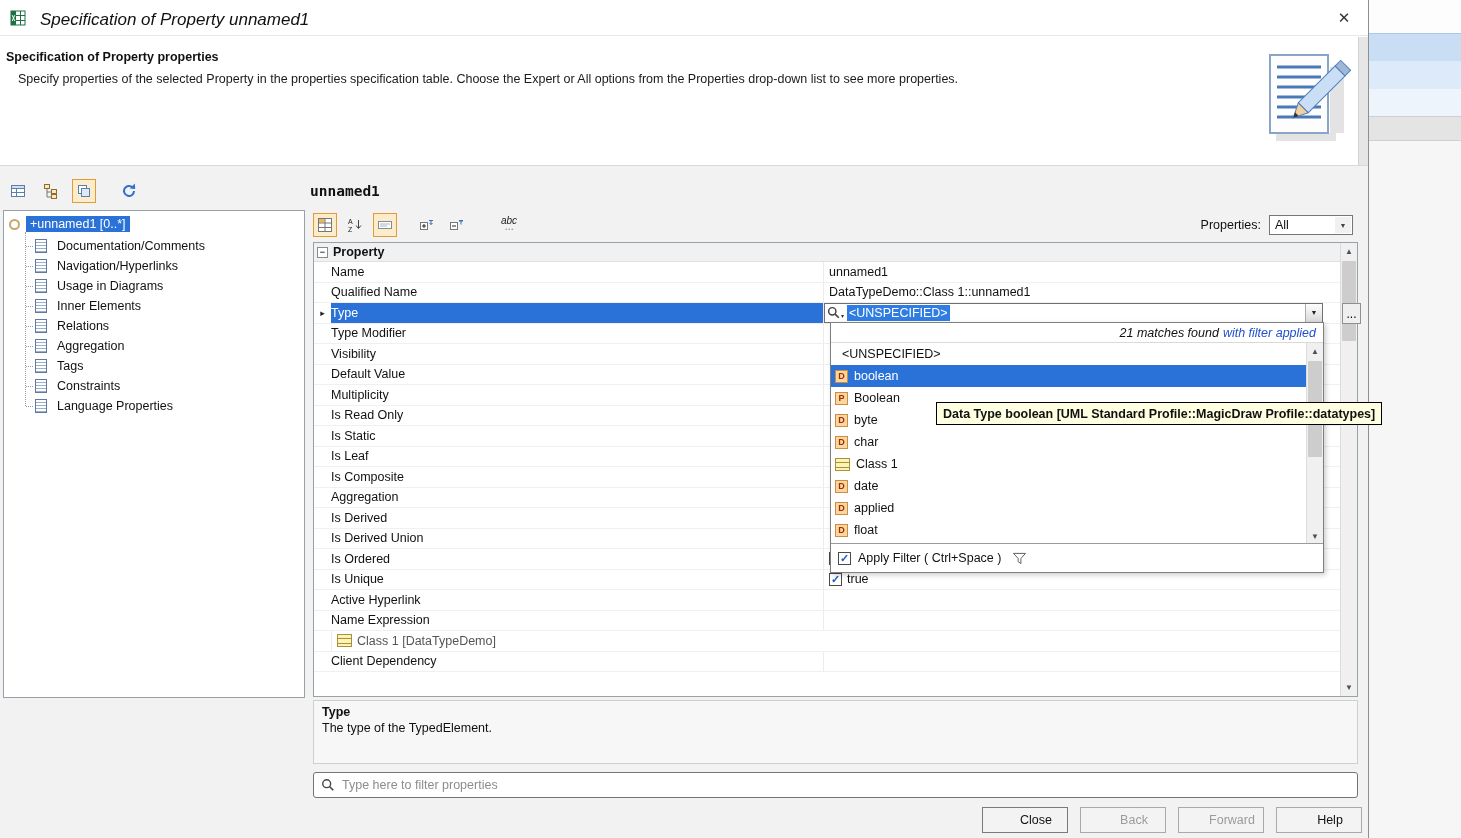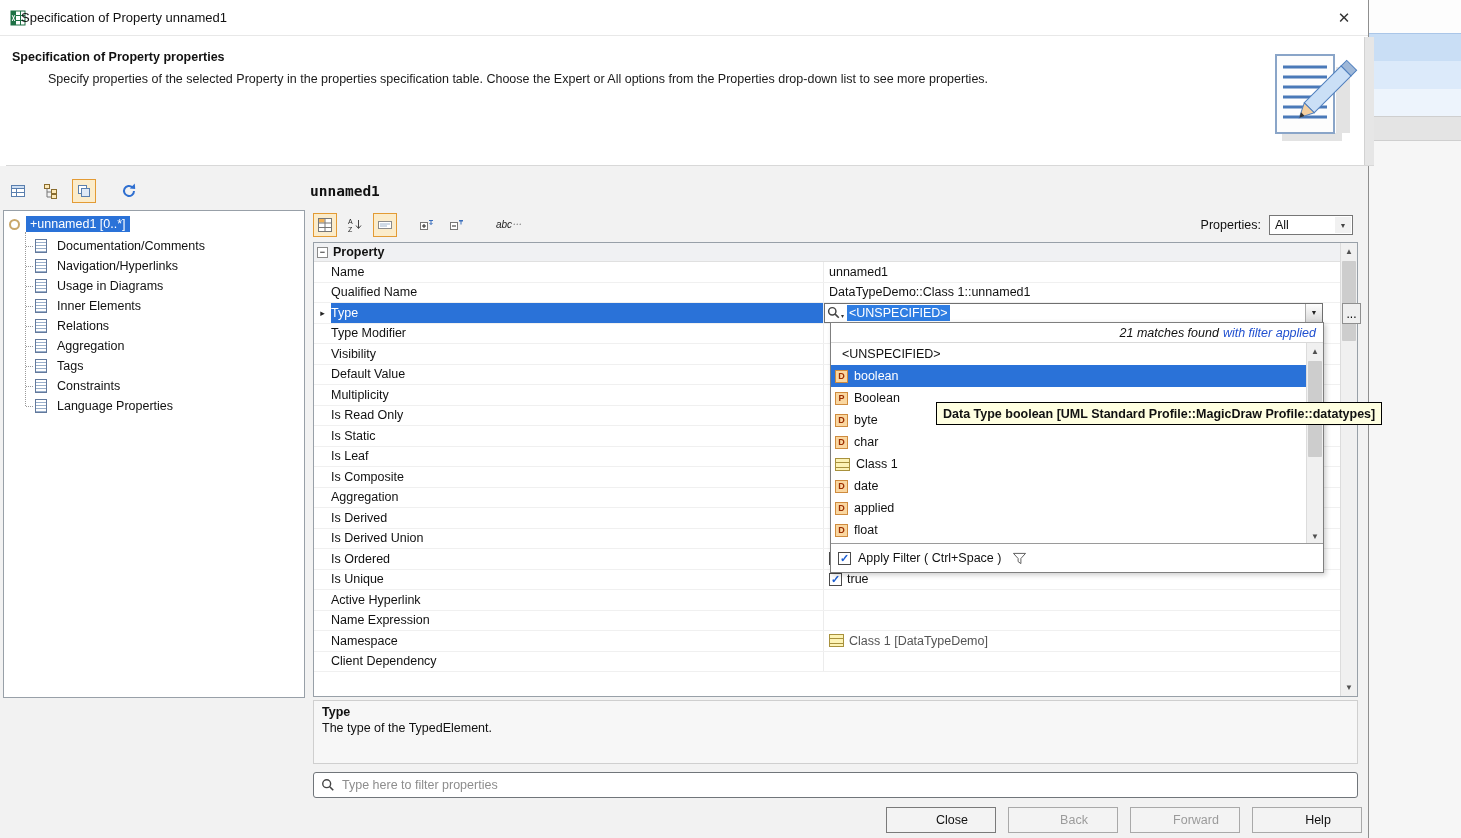--- a/index.html
+++ b/index.html
@@ -21,26 +21,26 @@
   .st2 { top: 61px;  height: 28px; background: #dceafa; }
   .st3 { top: 89px;  height: 27px; background: #edf4fc; }
   .st4 { top: 116px; height: 25px; background: #e4e4e4; border-top: 1px solid #cfcfcf; border-bottom: 1px solid #cfcfcf; }
   .st5 { top: 141px; height: 697px; background: #f6f6f6; }
 
   
   .dialog { position: absolute; left: 0; top: 0; width: 1369px; height: 838px; background: #fff; border-right: 1px solid #8f8f8f; }
 
   .titlebar { position: absolute; left: 0; top: 0; width: 100%; height: 36px; background: #fff; border-bottom: 1px solid #e8e8e8; }
   .app-icon { position: absolute; left: 10px; top: 10px; width: 16px; height: 16px; }
-  .title-text { position: absolute; left: 21px; top: 10px; font-size: 13px; }
+  .title-text { position: absolute; left: 40px; top: 10px; font-size: 17px; font-style: italic; }
   .close-btn { position: absolute; right: 12px; top: 6px; width: 24px; height: 24px; border: none; background: none; font-size: 15px; color: #333; cursor: pointer; font-family: inherit; }
 
-  .header { position: absolute; left: 6px; top: 37px; width: 100%; height: 129px; background: #fff; border-bottom: 1px solid #d8d8d8; padding-left: 9px; }
+  .header { position: absolute; left: 0; top: 37px; width: 100%; height: 129px; background: #fff; border-bottom: 1px solid #d8d8d8; padding-left: 9px; }
   .h-title { position: absolute; left: 6px; top: 13px; font-weight: bold; }
-  .h-desc { position: absolute; left: 18px; top: 35px; width: 1180px; color: #1a1a1a; margin-left: 24px; }
+  .h-desc { position: absolute; left: 18px; top: 35px; width: 1180px; color: #1a1a1a; }
   .h-icon { position: absolute; left: 1240px; top: 12px; width: 120px; height: 112px; }
   .h-edge { position: absolute; right: 0; top: 0; width: 10px; height: 100%; background: #e6e6e6; border-left: 1px solid #d2d2d2; }
 
   .bodyarea { position: absolute; left: 0; top: 166px; width: 100%; height: 672px; background: #f2f2f2; }
 
   
   .left-toolbar { position: absolute; left: 6px; top: 13px; display: flex; gap: 9px; align-items: center; }
   .tbtn { width: 24px; height: 24px; display: flex; align-items: center; justify-content: center; border: 1px solid transparent; background: transparent; cursor: pointer; }
   .tbtn.sel { border: 1px solid #e39b35; background: #fbeccb; }
   .tbtn svg { display: block; }
@@ -57,21 +57,21 @@
   .doc-icon { width: 12px; height: 14px; flex: none; border: 1px solid #63799c;
     background: #fff repeating-linear-gradient(to bottom, #fff 0 2px, #9ab0cc 2px 3px); }
 
   
   .main-title { position: absolute; left: 310px; top: 17px; font-family: "DejaVu Sans Mono", monospace; font-weight: bold; font-size: 14.5px; }
 
   .main-toolbar { position: absolute; left: 313px; top: 44px; width: 1045px; height: 30px; display: flex; align-items: center; gap: 6px; }
   .props-group { margin-left: auto; display: flex; align-items: center; gap: 8px; padding-right: 5px; }
   .props-select { width: 84px; height: 20px; background: #fff; border: 1px solid #767676; display: flex; align-items: center; padding-left: 5px; position: relative; cursor: pointer; }
   .props-select .arrow { position: absolute; right: 1px; top: 1px; bottom: 1px; width: 16px; background: #f1f1f1; display: flex; align-items: center; justify-content: center; font-size: 7px; color: #444; }
-  .abc-ic { display: flex; align-items: center; line-height: 1; font-style: italic; font-size: 10px; color: #222; justify-content: flex-end; }
+  .abc-ic { display: flex; flex-direction: column; align-items: center; line-height: 1; font-style: italic; font-size: 10px; color: #222; justify-content: flex-end; }
   .abc-ic .dots { font-size: 9px; letter-spacing: 1px; margin-top: -1px; color: #444; }
 
   
   .ptable { position: absolute; left: 313px; top: 76px; width: 1045px; height: 455px; background: #fff; border: 1px solid #98a0a8; }
   .ptable-inner { position: absolute; left: 0; top: 0; right: 17px; bottom: 0; overflow: hidden; }
   .group-row { height: 19px; background: #f0f1f3; display: flex; align-items: center; gap: 5px; padding-left: 3px; font-weight: bold; border-bottom: 1px solid #e0e0e0; cursor: pointer; }
   .collapse-box { width: 11px; height: 11px; border: 1px solid #8a8a8a; background: #fff; display: flex; align-items: center; justify-content: center; font-size: 9px; line-height: 1; color: #333; flex: none; }
   .prow { height: 20.5px; display: flex; align-items: stretch; border-bottom: 1px solid #f0f0f0; cursor: default; }
   .gutter { width: 17px; flex: none; display: flex; align-items: center; justify-content: center; font-size: 9px; color: #222; }
   .plabel { width: 492px; flex: none; display: flex; align-items: center; }
@@ -118,21 +118,21 @@
   .desc-panel { position: absolute; left: 313px; top: 534px; width: 1045px; height: 64px; background: #f7f7f7; border: 1px solid #cfcfcf; padding: 4px 8px; }
   .desc-title { font-weight: bold; }
   .desc-text { margin-top: 2px; }
 
   .filter-box { position: absolute; left: 313px; top: 606px; width: 1045px; height: 26px; background: #fff; border: 1px solid #70757a; border-radius: 3px; display: flex; align-items: center; gap: 7px; padding-left: 7px; }
   .filter-box svg { display: block; }
   .filter-input { flex: 1; border: none; outline: none; background: transparent; font: inherit; color: #333; height: 100%; }
   .filter-input::placeholder { color: #8d8d8d; }
 
   .dlg-buttons { position: absolute; left: 0; top: 641px; width: 1362px; display: flex; justify-content: flex-end; gap: 12px; }
-  .dbtn { width: 110px; height: 26px; background: #f3f3f3; border: 1px solid #a9a9a9; font-family: inherit; font-size: 12.5px; color: #111; cursor: pointer; padding-left: 22px; }
+  .dbtn { width: 86px; height: 26px; background: #f3f3f3; border: 1px solid #a9a9a9; font-family: inherit; font-size: 12.5px; color: #111; cursor: pointer; padding-left: 22px; }
   .dbtn.dis { color: #9b9b9b; cursor: default; }
   .dbtn.primary { border: 1px solid #7a7a7a; }
 </style>
 </head>
 <body>
 
 <div class="screen">
 
   <div class="bg-right">
     <div class="stripe st1"></div>
@@ -431,21 +431,20 @@
                 <span class="plabel">Active Hyperlink</span>
                 <span class="pvalue"></span>
               </div>
               <div class="prow">
                 <span class="gutter"></span>
                 <span class="plabel">Name Expression</span>
                 <span class="pvalue"></span>
               </div>
               <div class="prow">
                 <span class="gutter"></span>
-                <span class="plabel">Namespace</span>
                 <span class="pvalue">
                   <span class="icon-class"></span>
                   <span class="muted">Class 1 [DataTypeDemo]</span>
                 </span>
               </div>
               <div class="prow">
                 <span class="gutter"></span>
                 <span class="plabel">Client Dependency</span>
                 <span class="pvalue"></span>
               </div>

